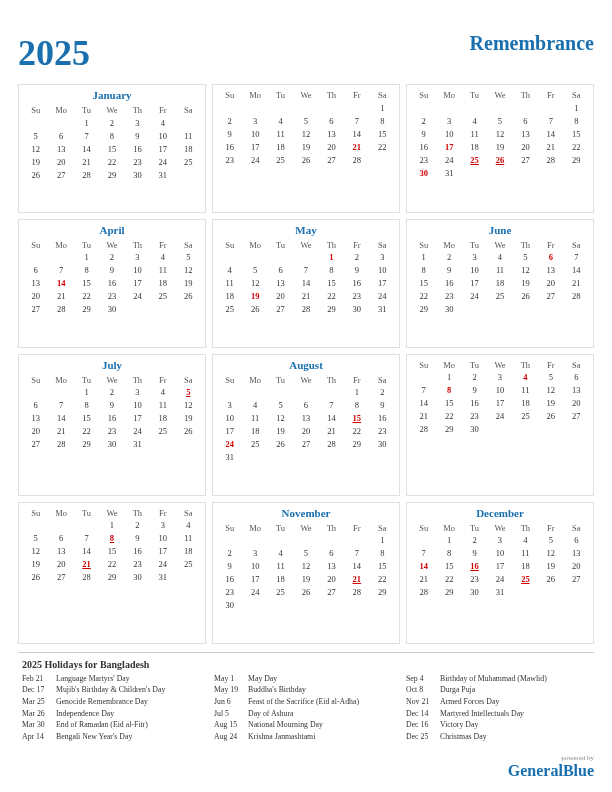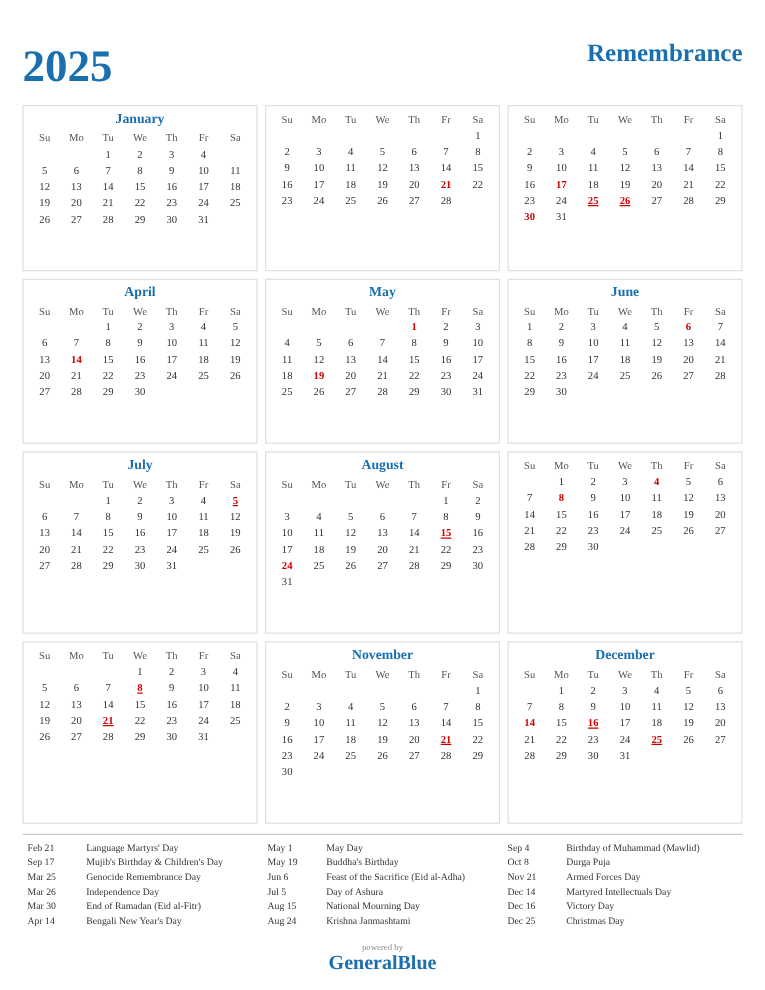--- a/index.html
+++ b/index.html
@@ -90,38 +90,38 @@
       grid-template-columns: 1fr 1fr 1fr;
       gap: 0 8px;
     }
     .holiday-col {
       display: flex;
       flex-direction: column;
       gap: 1.5px;
     }
     .holiday-row {
       display: flex;
-      gap: 17px;
+      gap: 4px;
       font-size: 7.8px;
       color: #333;
       line-height: 1.3;
     }
     .holiday-date {
       min-width: 30px;
       color: #333;
       font-weight: normal;
     }
     .holiday-name {
       color: #333;
     }
     .footer {
       margin-top: 8px;
       display: flex;
       flex-direction: column;
-      align-items: center;
+      align-items: flex-end;
     }
     .powered-by {
       font-size: 7px;
       color: #888;
     }
     .general-blue {
       font-size: 16px;
       font-weight: bold;
       color: #1a1a1a;
     }
@@ -914,28 +914,29 @@
               <td style="color: transparent;"></td>
               <td style="color: transparent;"></td>
               <td style="color: transparent;"></td>
             </tr>
           </tbody>
         </table>
       </div>
     </div>
 
   <div class="holidays-section">
+    <div class="holidays-title">2025 Holidays for Bangladesh</div>
     <div class="holidays-grid">
       <div class="holiday-col" id="hcol1">
           <div class="holiday-row">
             <span class="holiday-date">Feb 21</span>
             <span class="holiday-name">Language Martyrs' Day</span>
           </div>
           <div class="holiday-row">
-            <span class="holiday-date">Sep 17</span>
+            <span class="holiday-date">Dec 17</span>
             <span class="holiday-name">Mujib's Birthday &amp; Children's Day</span>
           </div>
           <div class="holiday-row">
             <span class="holiday-date">Mar 25</span>
             <span class="holiday-name">Genocide Remembrance Day</span>
           </div>
           <div class="holiday-row">
             <span class="holiday-date">Mar 26</span>
             <span class="holiday-name">Independence Day</span>
           </div>

